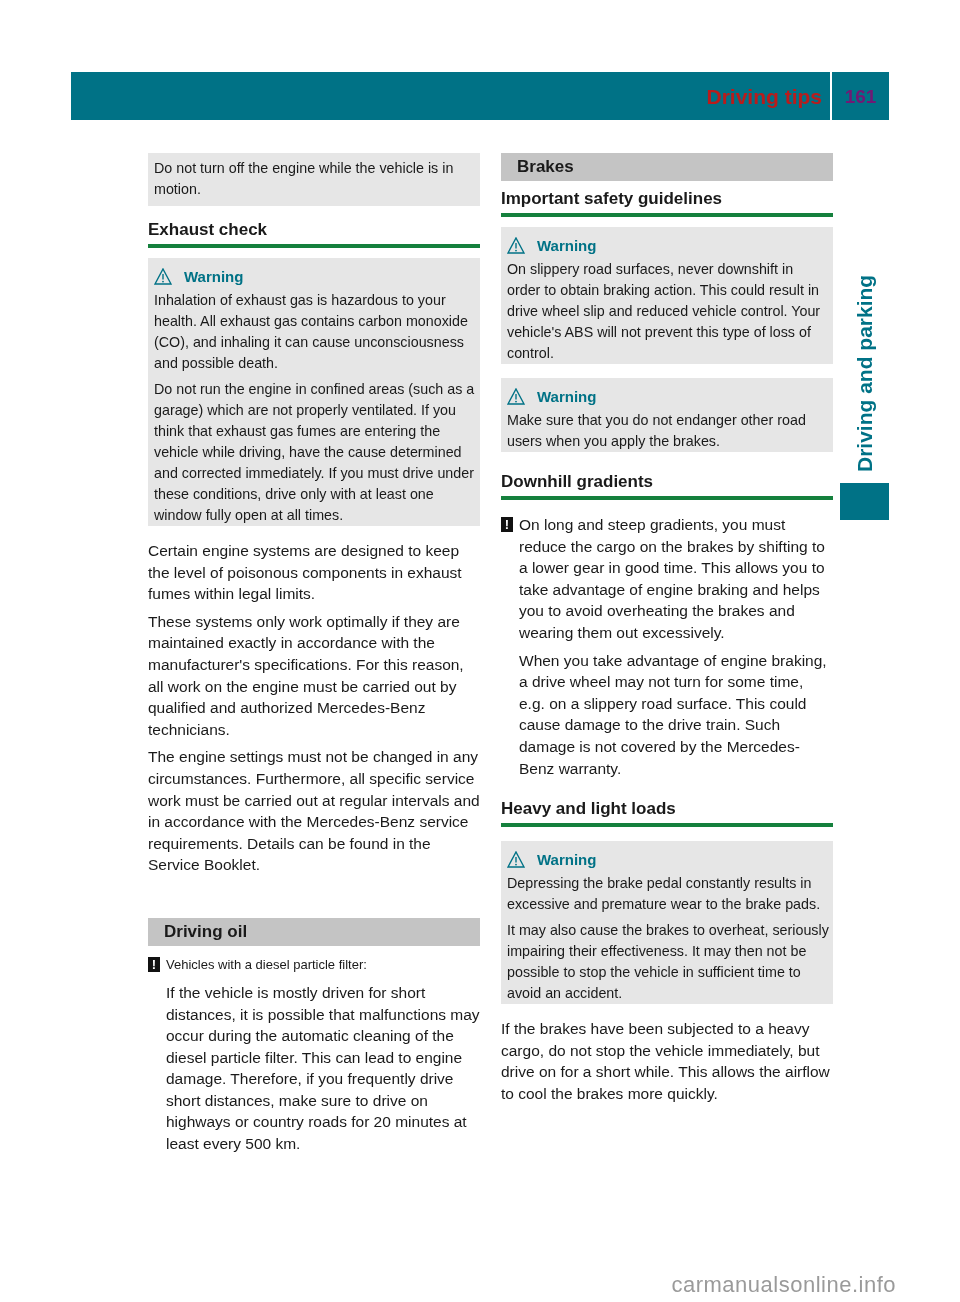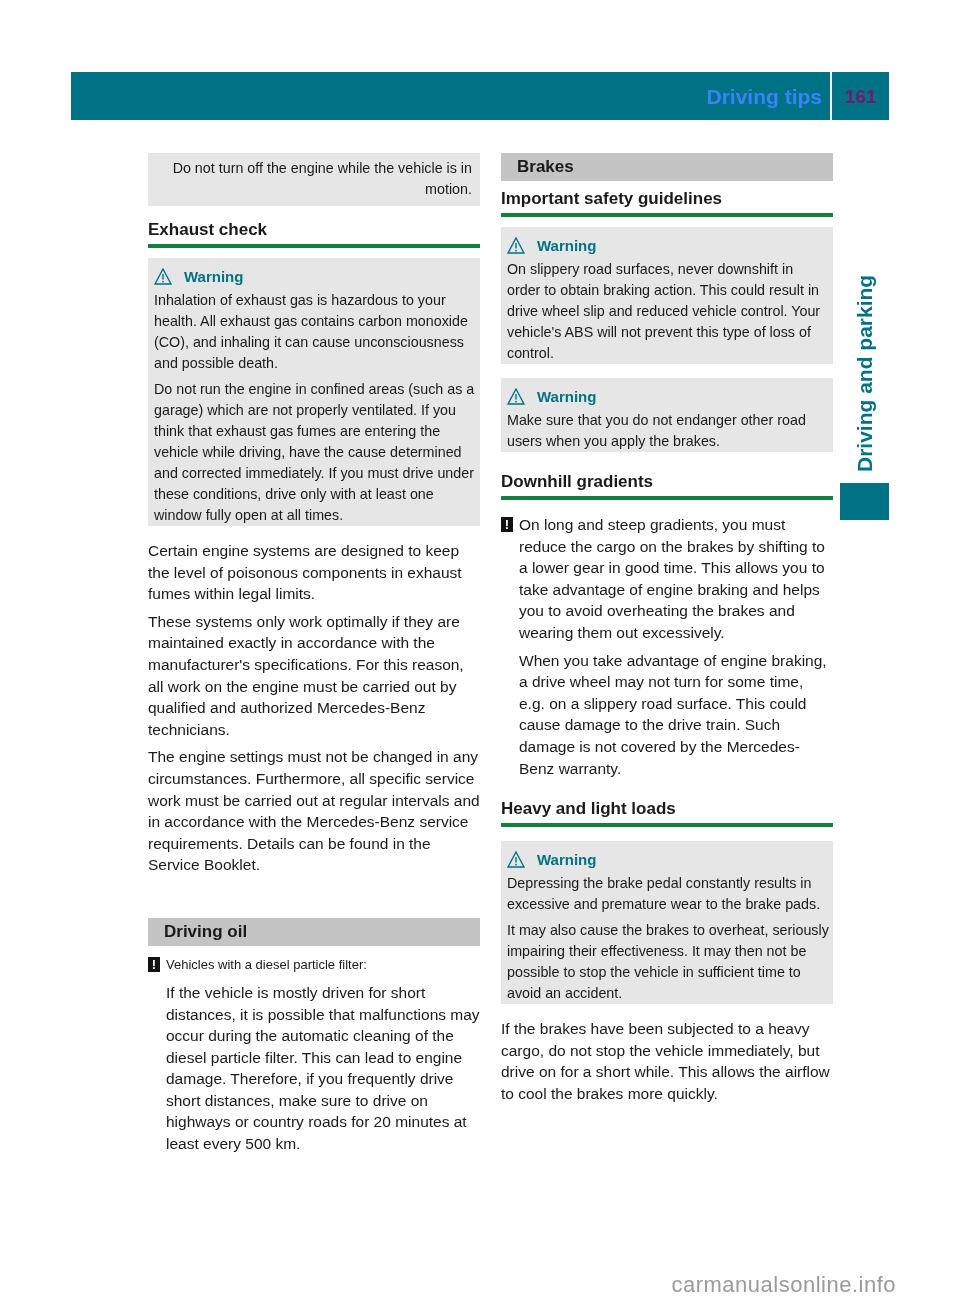--- a/index.html
+++ b/index.html
@@ -3,34 +3,34 @@
 <meta charset="utf-8">
 <style>
   html, body { margin: 0; padding: 0; background: #ffffff; }
   body { width: 960px; height: 1302px; position: relative; overflow: hidden;
          font-family: "Liberation Sans", sans-serif; color: #1a1a1a; }
 
   .header-bar { position: absolute; left: 71px; top: 72px; width: 818px; height: 48px;
                 background: #007286; }
   .header-sep { position: absolute; left: 830px; top: 72px; width: 2px; height: 48px; background: #ffffff; }
   .header-title { position: absolute; right: 138px; top: 72px; height: 48px; line-height: 50px;
-                  color: #3b82f6; font-weight: bold; font-size: 21px; }
+                  color: #b91c1c; font-weight: bold; font-size: 21px; }
   .header-page { position: absolute; left: 832px; width: 57px; top: 72px; height: 48px; line-height: 50px;
                  color: #701a75; font-weight: bold; font-size: 19px; text-align: center; }
   .side-label { position: absolute; left: 845px; top: 472px; transform-origin: 0 0; transform: rotate(-90deg);
                 color: #007286; font-weight: bold; font-size: 21px; white-space: nowrap; line-height: 40px; height: 40px; }
   .side-block { position: absolute; left: 840px; top: 483px; width: 49px; height: 37px; background: #007286; }
 
   .col { position: absolute; top: 153px; width: 332px; }
   .col-left { left: 148px; }
   .col-right { left: 501px; }
 
   p { margin: 0 0 6px 0; font-size: 15.5px; line-height: 21.6px; }
 
-  .note-box { background: #e6e6e6; padding: 5px 8px 6px 6px; margin-bottom: 14px; text-align: right; }
+  .note-box { background: #e6e6e6; padding: 5px 8px 6px 6px; margin-bottom: 14px; }
   .note-box p { font-size: 14.3px; line-height: 21px; margin: 0; }
 
   .warn-box { background: #e6e6e6; padding: 8px 4px 0 6px; margin-bottom: 14px; }
   .warn-title { display: flex; align-items: center; height: 20px; margin-bottom: 4px; }
   .warn-icon { width: 18px; height: 17px; margin-right: 12px; display: inline-block; }
   .warn-label { color: #007286; font-weight: bold; font-size: 15px; }
   .warn-box p { font-size: 14.3px; line-height: 21px; margin: 0 0 5px 0; }
   .warn-box p:last-child { margin-bottom: 0; }
 
   .subhead { font-weight: bold; font-size: 17px; padding-bottom: 4px; border-bottom: 4px solid #15803d;

